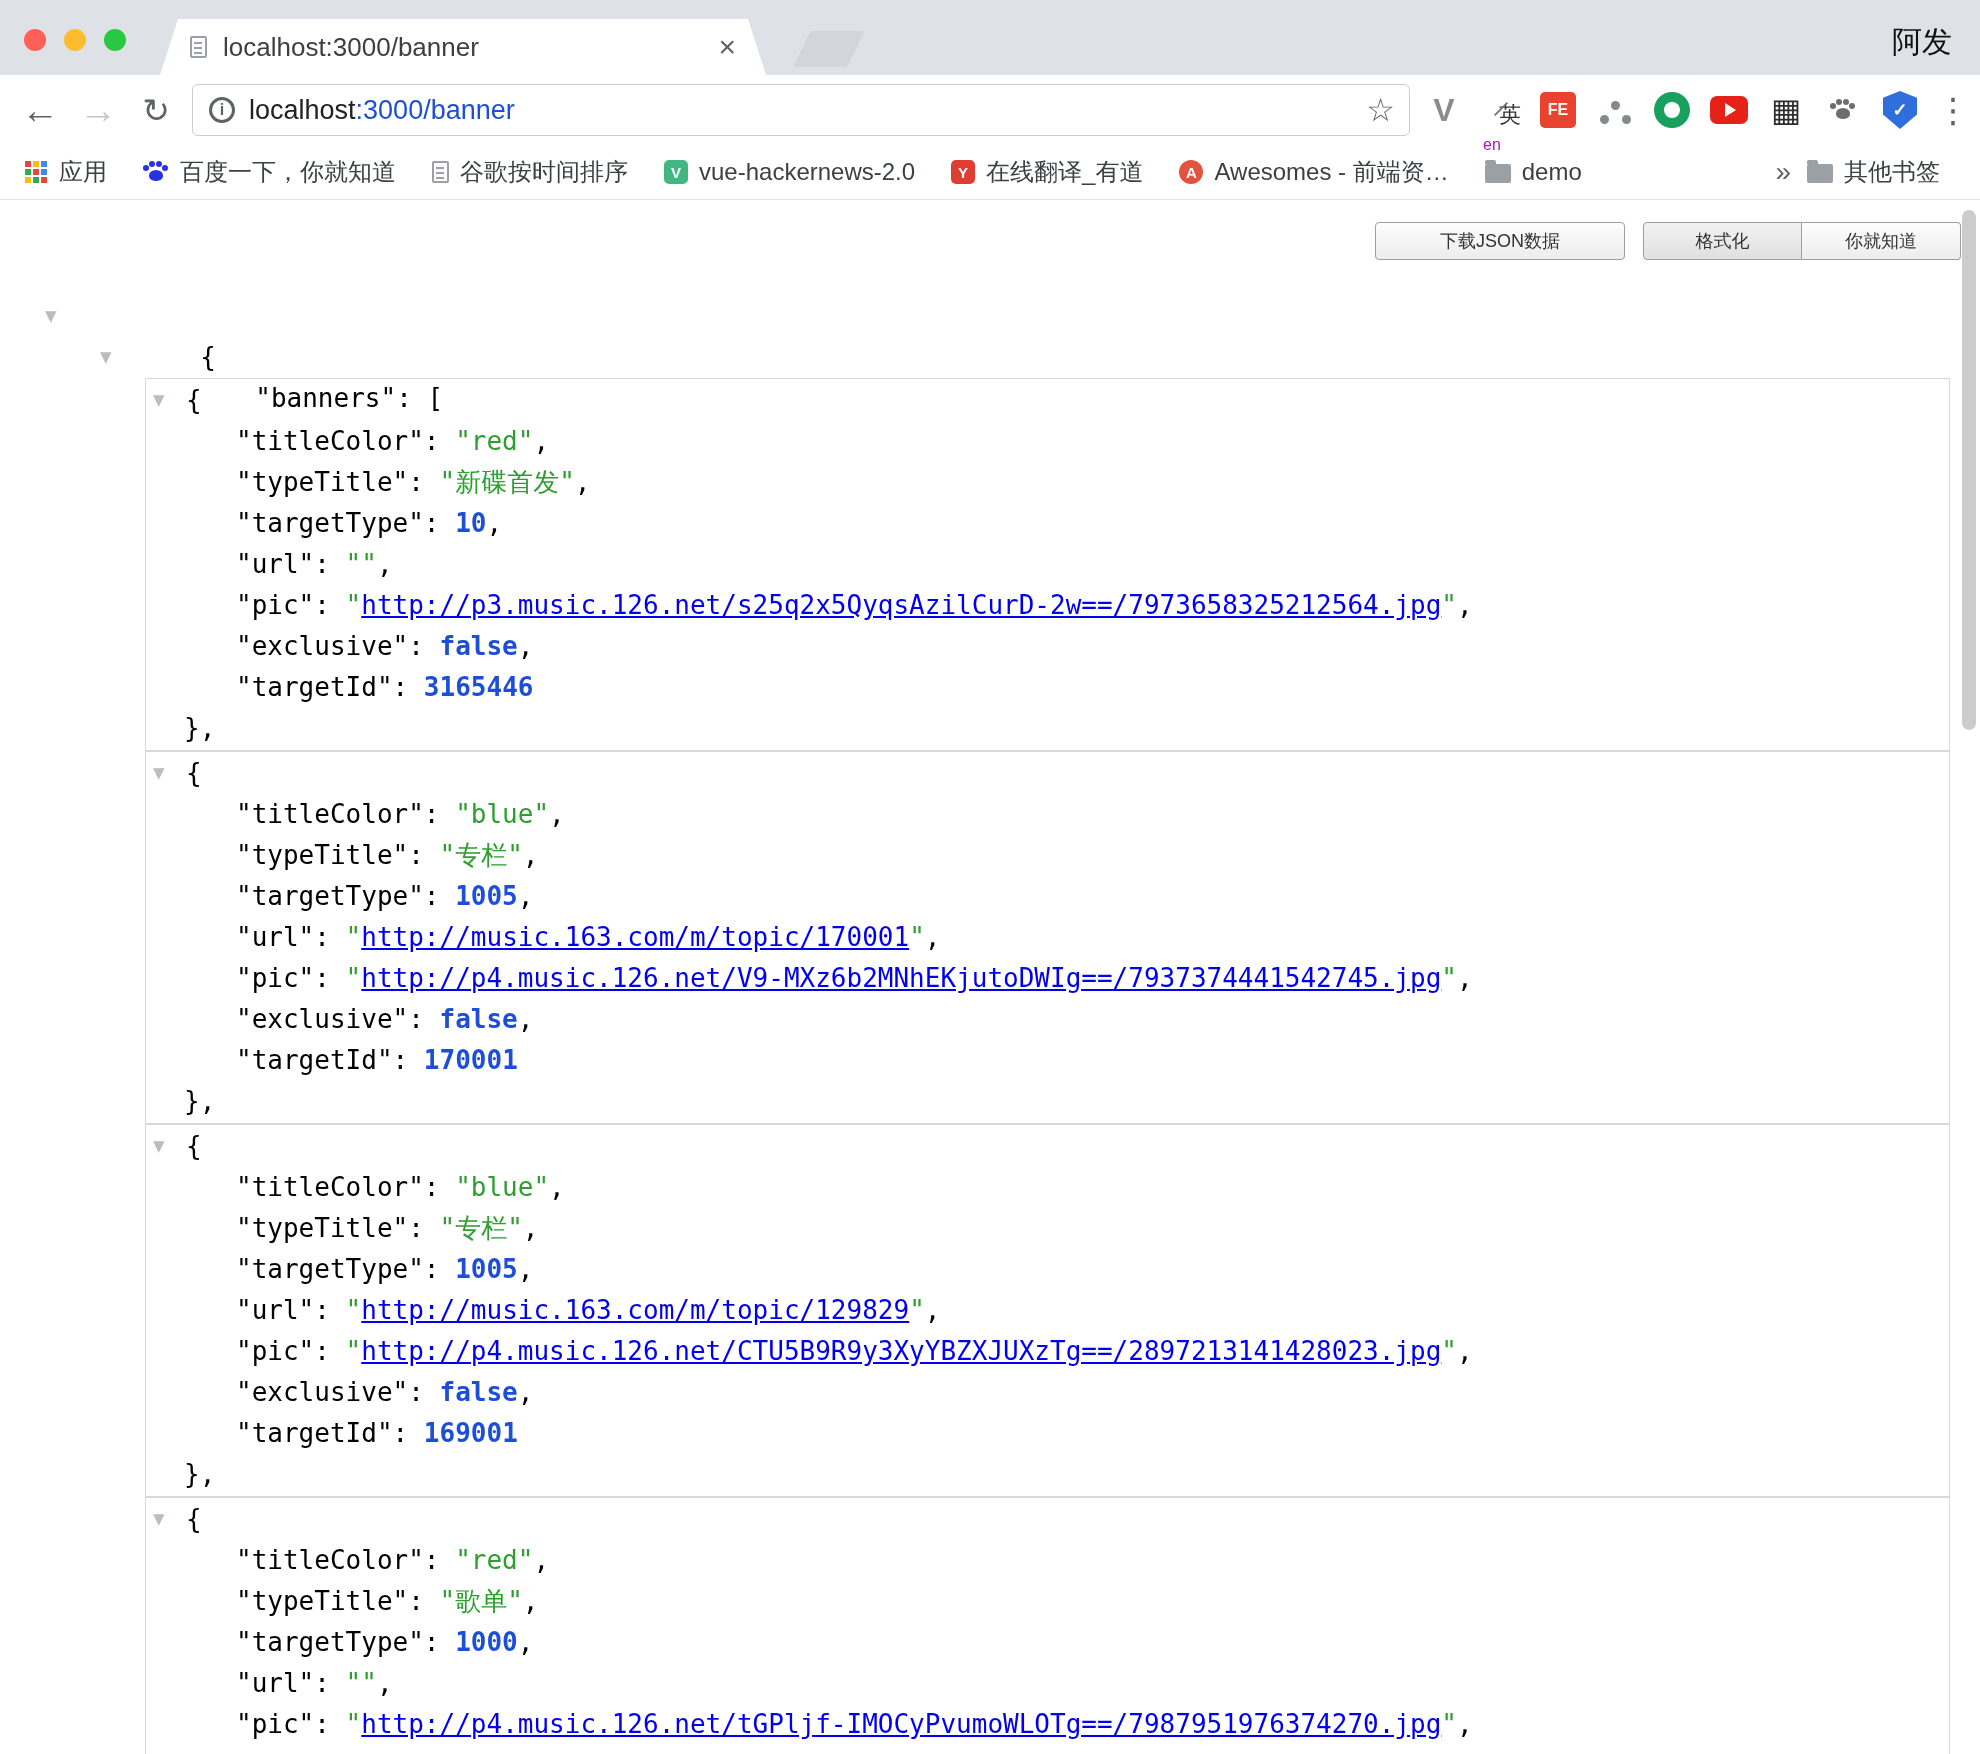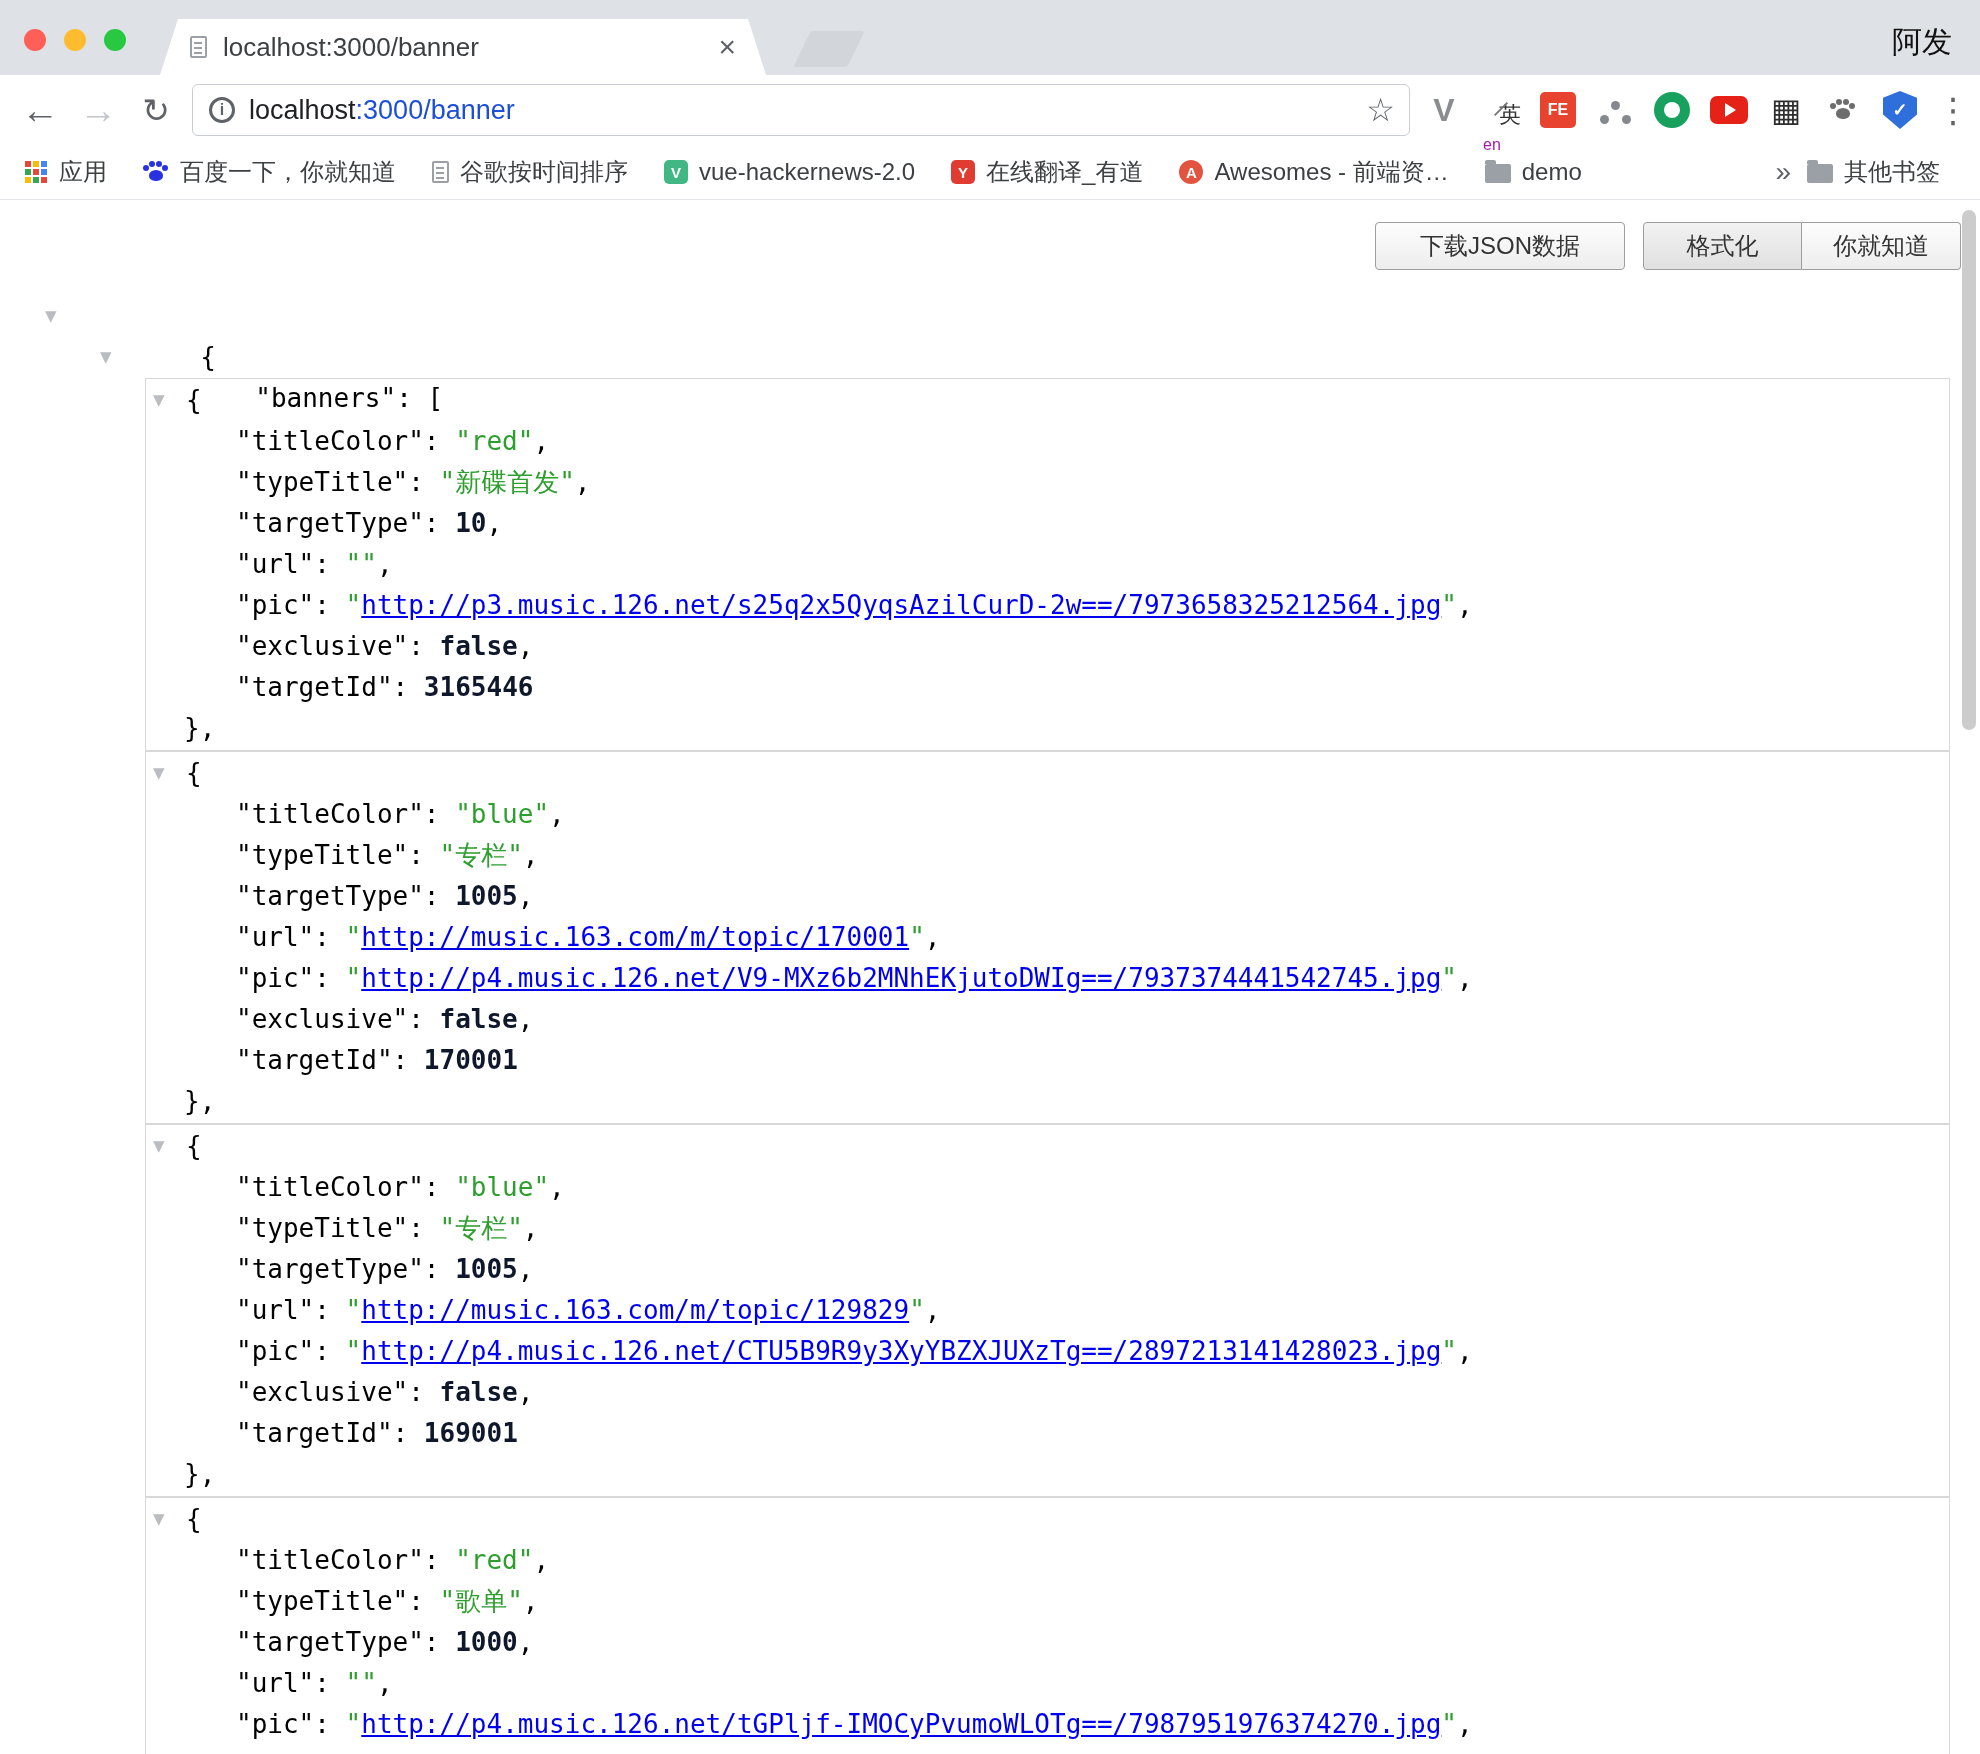--- a/index.html
+++ b/index.html
@@ -81,22 +81,22 @@
                  0 16px 0 #fbbc05, 8px 16px 0 #34a853, 16px 16px 0 #e8453c; }
   .bm .badge { width:24px; height:24px; font-size:15px; }
   .b-vue { background:#41b883; } .b-youdao { background:#e03c31; } .b-awesomes { background:#e2543f; border-radius:50%; }
   .folder { width:26px; height:19px; background:#9aa0a6; border-radius:2px; position:relative; margin-top:3px; }
   .folder::before { content:''; position:absolute; top:-4px; left:0; width:11px; height:4px; background:#9aa0a6;
                     border-radius:2px 2px 0 0; }
   .overflow-chevron { font-size:28px; color:#5f6368; }
 
   
   .content { position:relative; height:1554px; background:#fff; overflow:hidden; }
-  .page-toolbar button { font-family:"Liberation Sans", sans-serif; font-size:24px; color:#333;
-      border:1px solid #9e9e9e; background:linear-gradient(#fdfdfd,#ededed); border-radius:4px; height:48px; }
+  .page-toolbar button { font-family:"Liberation Sans", sans-serif; font-size:18px; color:#333;
+      border:1px solid #9e9e9e; background:linear-gradient(#fdfdfd,#ededed); border-radius:4px; height:38px; }
   #btn-download { position:absolute; left:1375px; top:22px; width:250px; }
   .btn-group { position:absolute; left:1643px; top:22px; display:flex; }
   .btn-group button { width:159px; }
   .btn-group button:first-child { border-radius:4px 0 0 4px; background:linear-gradient(#f2f2f2,#e0e0e0); }
   .btn-group button:last-child { border-radius:0 4px 4px 0; border-left:none; }
 
   
   .json { padding-top:96px; font-family:"DejaVu Sans Mono", monospace; font-size:26px; color:#000; }
   .line { height:41px; line-height:41px; white-space:pre; }
   .l0 { padding-left:75px; position:relative; }
@@ -106,21 +106,21 @@
   .l0 > .tri { left:45px; } .l1 > .tri { left:100px; }
   #banners { margin-left:145px; width:1805px; }
   .obj-box { border:1px solid #d8d8d8; padding:1px 0; background:#fff; }
   .brace-line { padding-left:40px; position:relative; }
   .brace-line .tri { left:7px; }
   .prop-line { padding-left:90px; }
   .close-line { padding-left:38px; }
   .key, .punct, .brace { color:#000; }
   .q::before { content:'"'; } .q::after { content:'"'; }
   .str { color:#2e9e2e; }
-  .num, .bool { color:#0f172a; font-weight:bold; }
+  .num, .bool { color:#1d4ed8; font-weight:bold; }
   .lnk { color:#0000ee; text-decoration:underline; }
   .scroll-thumb { position:absolute; right:4px; top:10px; width:14px; height:520px; border-radius:7px;
                   background:rgba(0,0,0,0.20); }
 </style>
 </head>
 <body>
 
 <div class="screen">
 
   <div class="titlebar">

